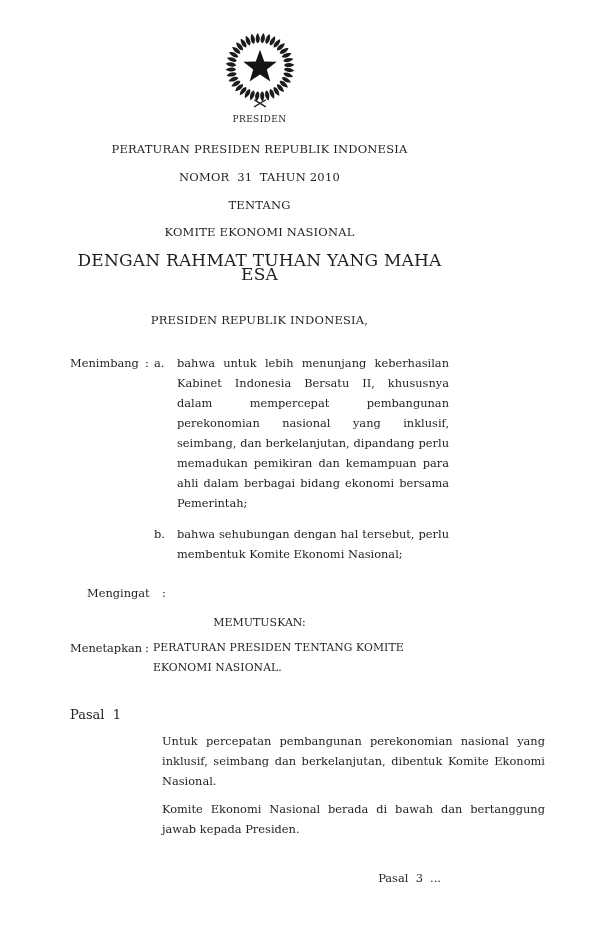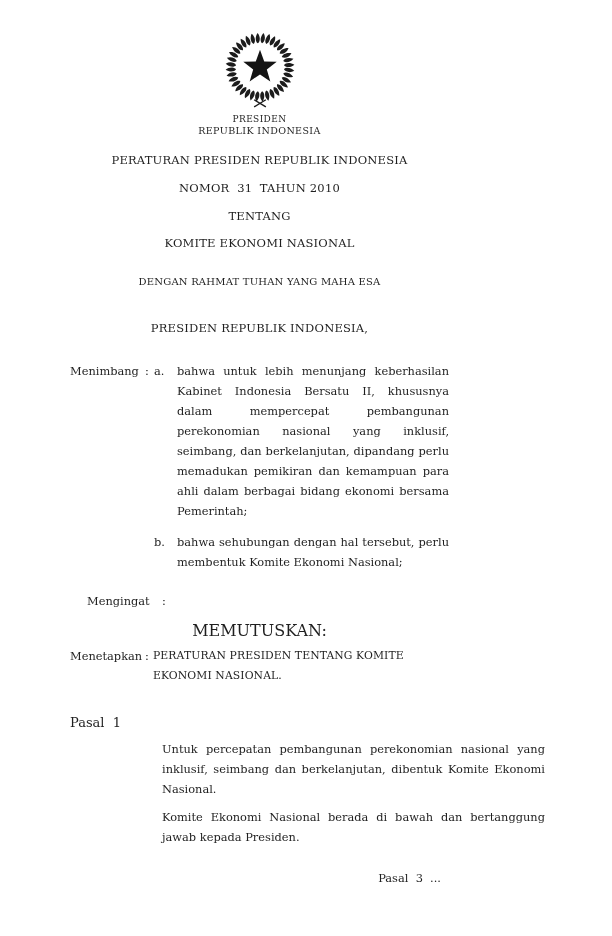--- a/index.html
+++ b/index.html
@@ -26,39 +26,39 @@
   .letterhead .lh1 { font-size: 9px;   line-height: 11px; letter-spacing: 0.4px; }
   .letterhead .lh2 { font-size: 9.5px; line-height: 11px; letter-spacing: 0.4px; }
 
   
   .title-block { text-align: center; }
   .t-line { font-size: 11.5px; line-height: 14px; letter-spacing: 0.2px; }
   .t1 { margin-top: 17px; }
   .t2 { margin-top: 14px; }
   .t3 { margin-top: 14px; }
   .t4 { margin-top: 13px; text-align: center; }
-  .invocation { margin-top: 25px; font-size: 10px; line-height: 14px; letter-spacing: 0.2px; }
+  .invocation { margin-top: 14px; font-size: 17px; line-height: 14px; letter-spacing: 0.2px; }
   .issuer     { margin-top: 32px; font-size: 11.5px; line-height: 14px; letter-spacing: 0.2px; }
 
   
   .body-text { font-size: 11.4px; line-height: 20px; }
   .just { text-align: justify; }
 
   .row { display: grid; }
   .row-menimbang { grid-template-columns: 75px 9px 1fr; margin-top: 26px; }
   .row-label { }
   .row-colon { }
   .item { display: grid; grid-template-columns: 23px 1fr; }
   .item + .item { margin-top: 11px; }
 
   .row-mengingat  { grid-template-columns: 75px 8px 1fr; margin-top: 19px; margin-left: 17px; }
   .row-menetapkan { grid-template-columns: 75px 8px 1fr; margin-top: 7px; }
   .menetapkan-text { font-size: 10.8px; line-height: 20px; letter-spacing: 0.1px; }
 
-  .memutuskan { margin-top: 12px; font-size: 16px; line-height: 16px; text-align: center; }
+  .memutuskan { margin-top: 12px; font-size: 11px; line-height: 16px; text-align: center; }
 
   
   .pasal-heading { font-size: 13px; line-height: 16px; }
   .ph1 { margin-top: 29px; }
   .ph2 { margin-top: 16px; }
   .pasal-body { margin: 8px 0 0 92px; width: 383px; }
 
   
   .catchword {
     position: absolute;
@@ -114,21 +114,20 @@
           <use href="#leaf" transform="translate(60 57) rotate(345)"></use>
           <use href="#leaf" transform="translate(60 57) rotate(355)"></use>
         </g>
       <polygon fill="#141414" points="60,30 66.5,48.1 85.7,48.7 70.5,60.4 75.9,78.8 60,68 44.1,78.8 49.5,60.4 34.3,48.7 53.5,48.1"></polygon>
       <path fill="none" stroke="#1c1c1c" stroke-width="2.2" d="M51,107 L69,118 M69,107 L51,118"></path>
     </svg>
   </div>
 
   <div class="letterhead">
     <div class="lh1">PRESIDEN</div>
-    <div class="lh2">REPUBLIK INDONESIA</div>
   </div>
 
   <div class="title-block">
     <div class="t-line t1">PERATURAN PRESIDEN REPUBLIK INDONESIA</div>
     <div class="t-line t2 ws-pre">NOMOR  31  TAHUN 2010</div>
     <div class="t-line t3">TENTANG</div>
     <div class="t-line t4">KOMITE EKONOMI NASIONAL</div>
     <div class="invocation">DENGAN RAHMAT TUHAN YANG MAHA ESA</div>
     <div class="issuer">PRESIDEN REPUBLIK INDONESIA,</div>
   </div>

